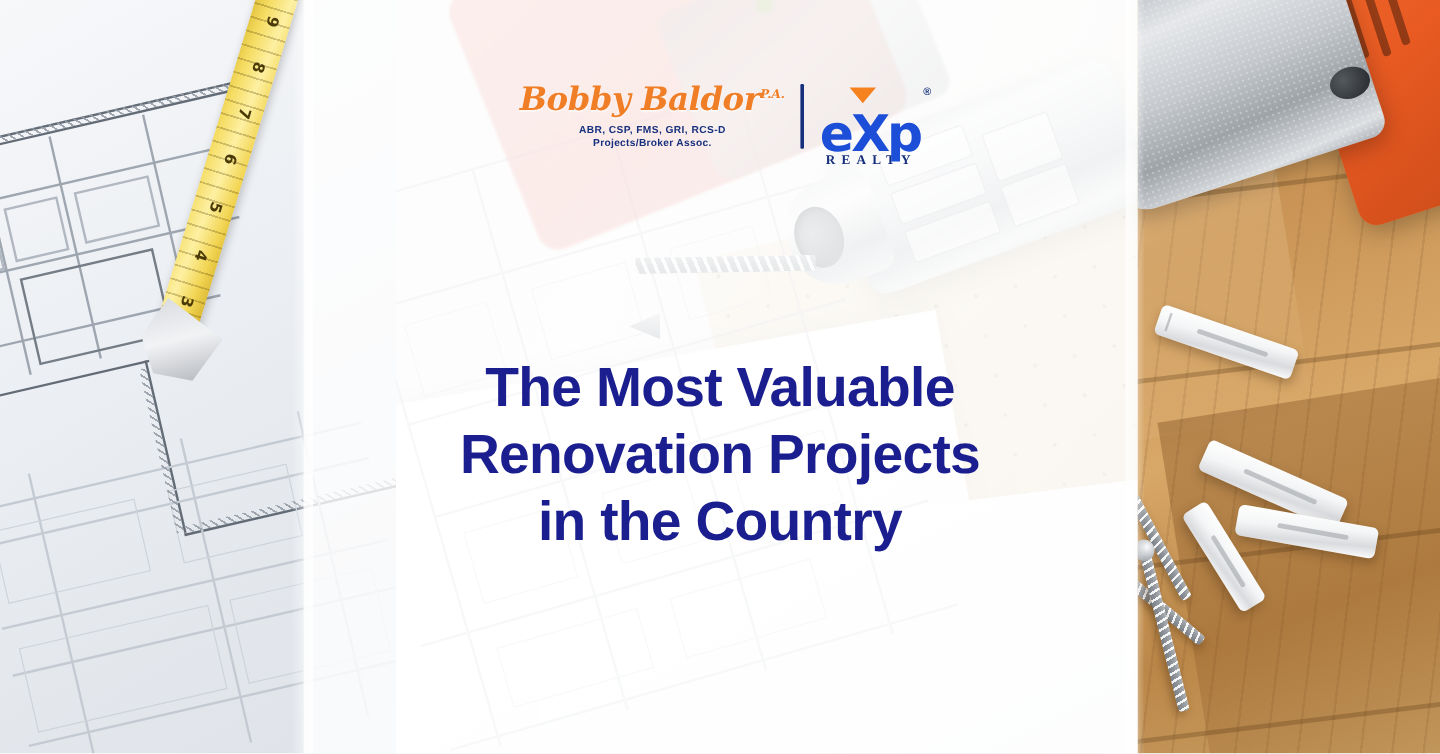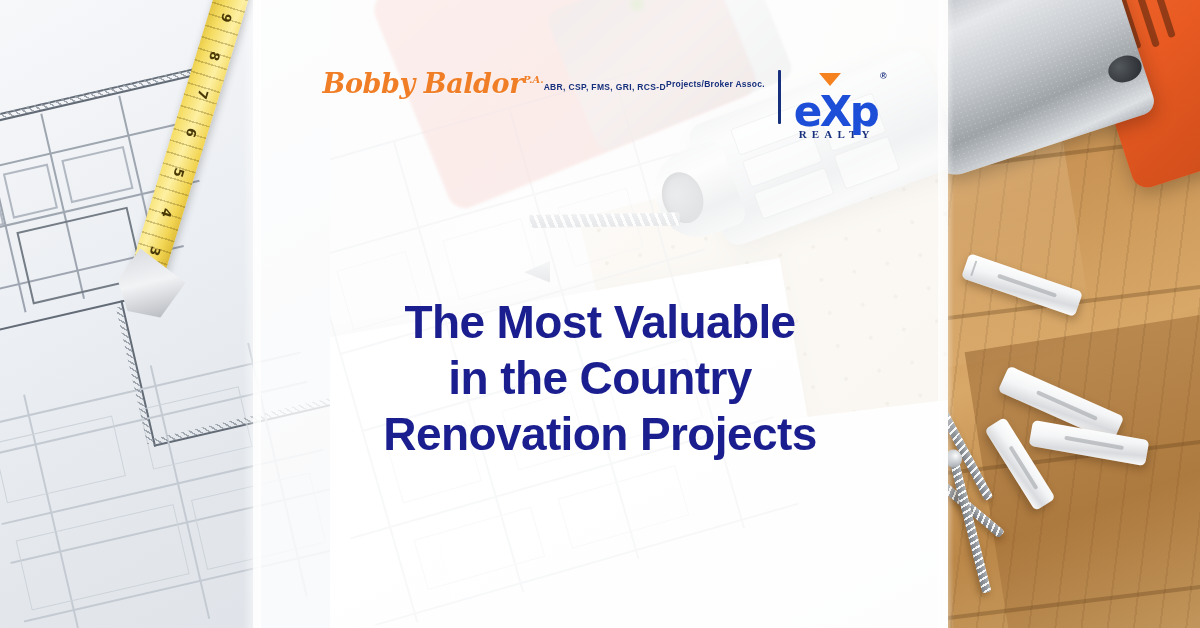--- a/index.html
+++ b/index.html
@@ -249,21 +249,21 @@
     pointer-events:none;
   }
 
   
   .content{position:absolute;inset:0;}
 
   .logo-lockup{
     position:absolute;left:0;right:0;top:68px;
     display:flex;justify-content:center;align-items:flex-start;gap:13px;
   }
-  .brand{display:flex;flex-direction:row;align-items:center;padding-top:2px;}
+  .brand{display:flex;flex-direction:column;align-items:center;padding-top:2px;}
   .brand-name{
     font-family:"DejaVu Serif",serif;
     font-style:italic;font-weight:700;
     font-size:27px;line-height:1;
     color:#F07E26;
     letter-spacing:-.4px;
     white-space:nowrap;
     text-shadow:0 1px 1px rgba(255,255,255,.6);
   }
   .brand-name .pa{font-size:10px;vertical-align:super;letter-spacing:0;}
@@ -498,18 +498,18 @@
           <span class="exp-text">eXp</span>
           <span class="exp-tri"></span>
           <span class="exp-reg">®</span>
         </div>
         <div class="exp-realty">REALTY</div>
       </div>
     </div>
 
     <div class="headline">
       <span class="ln">The Most Valuable</span>
+      <span class="ln">Renovation Projects</span>
       <span class="ln">in the Country</span>
-      <span class="ln">Renovation Projects</span>
     </div>
 
   </div>
 </div>
 
 </body></html>

